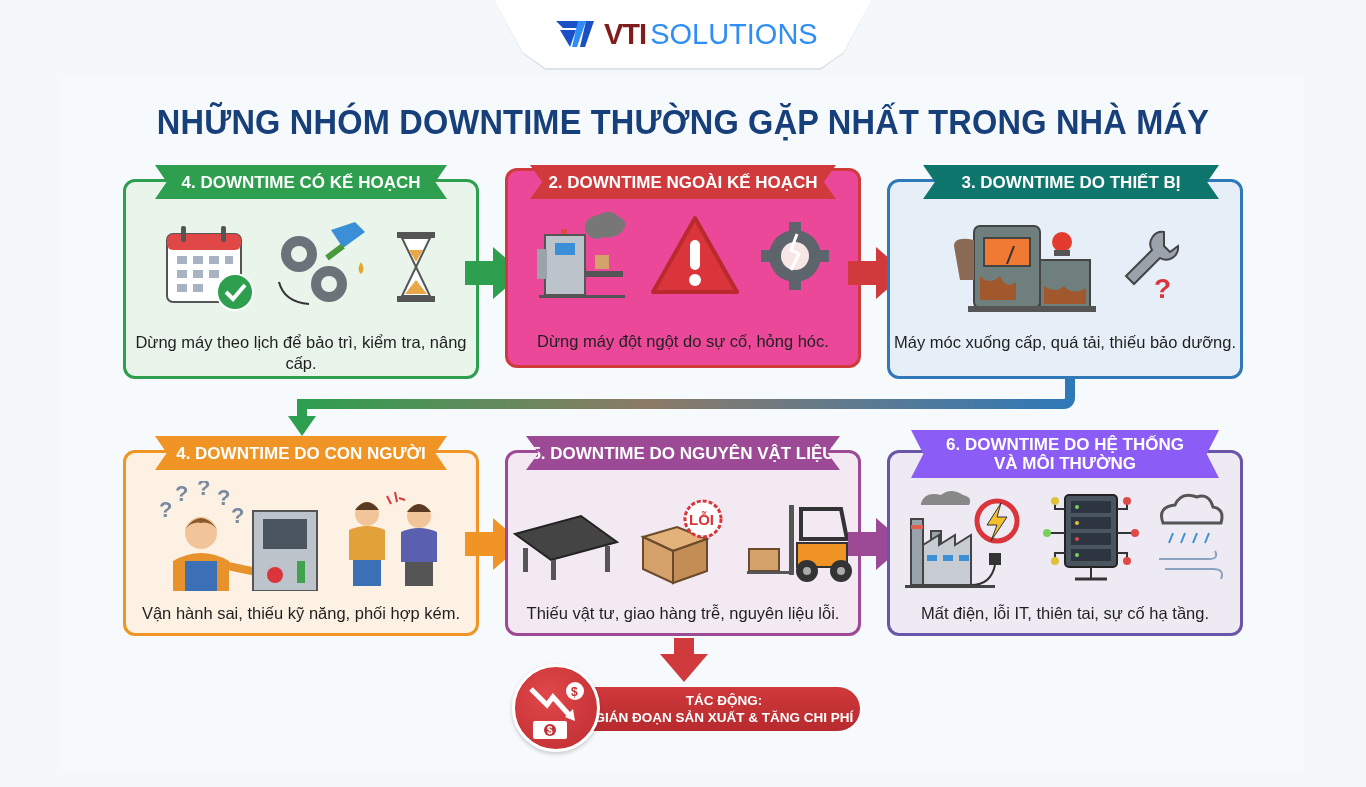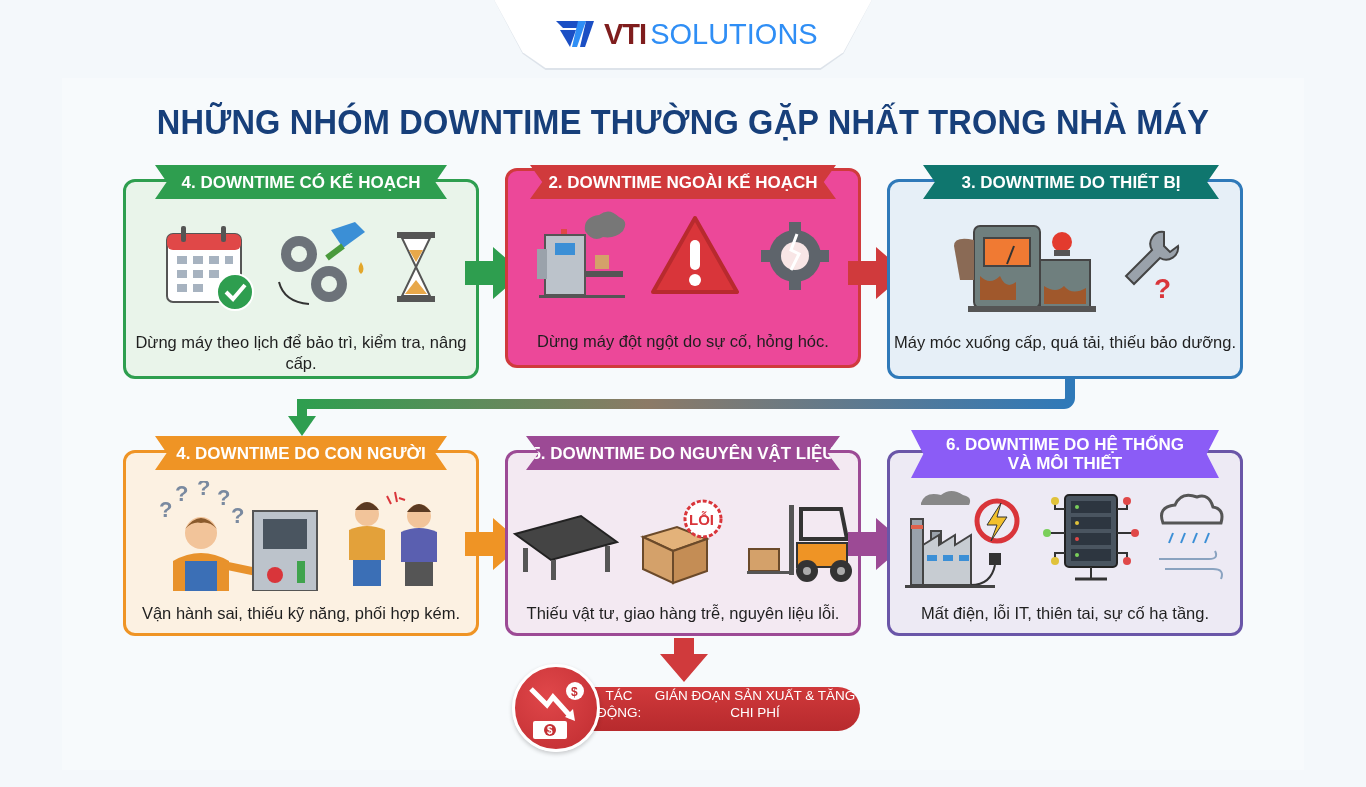--- a/index.html
+++ b/index.html
@@ -59,22 +59,22 @@
     color: #1f1f1f; font-size: 16.5px; line-height: 21px;
   }
   .icons { position: absolute; left: 0; right: 0; display: flex; justify-content: center; align-items: center; gap: 14px; }
   .arrow-right { position: absolute; width: 58px; height: 52px; }
   .impact {
     position: absolute; left: 512px; top: 664px; width: 350px; height: 88px;
   }
   .impact-bar {
     position: absolute; left: 40px; top: 23px; width: 308px; height: 44px;
     background: linear-gradient(#d0393b, #b72a2d); border-radius: 22px;
-    color: #fff; font-weight: 400; font-size: 13.5px; text-align: center;
-    padding-left: 36px; line-height: 17px; display: flex; flex-direction: row; justify-content: center;
+    color: #fff; font-weight: 700; font-size: 13.5px; text-align: center;
+    padding-left: 36px; line-height: 17px; display: flex; flex-direction: column; justify-content: center;
   }
   .impact-circle {
     position: absolute; left: 0; top: 0; width: 88px; height: 88px; border-radius: 50%;
     background: radial-gradient(circle at 40% 35%, #e0474a, #bf2c30);
     border: 3px solid #fff; box-shadow: 0 2px 4px rgba(0,0,0,0.2);
   }
 </style>
 </head>
 <body>
 
@@ -356,21 +356,21 @@
       <g stroke="#8aa3c0" stroke-width="2" fill="none">
           <path d="M6 70 h50 q10 0 6 -8"></path>
           <path d="M12 80 h48 q12 0 8 10"></path>
         </g>
     </svg>
   </div>
   <div class="desc" style="top:150px;">Mất điện, lỗi IT, thiên tai, sự cố hạ tầng.</div>
 </div>
 <div class="ribbon" style="left:911px; top:430px; width:308px; height:48px; background:#8b5cf6; flex-direction:column;text-align:center;">
   <span>6. DOWNTIME DO HỆ THỐNG</span>
-  <span>VÀ MÔI THIẾT</span>
+  <span>VÀ MÔI THƯỜNG</span>
 </div>
 
 <svg style="position:absolute; left:660px; top:638px; width:48px; height:44px;" viewBox="0 0 48 44">
   <polygon points="14,0 34,0 34,16 48,16 24,44 0,16 14,16" fill="#d03a3c"></polygon>
 </svg>
 
 <div class="impact">
   <div class="impact-bar">
     <span>TÁC ĐỘNG:</span>
     <span>GIÁN ĐOẠN SẢN XUẤT &amp; TĂNG CHI PHÍ</span>

